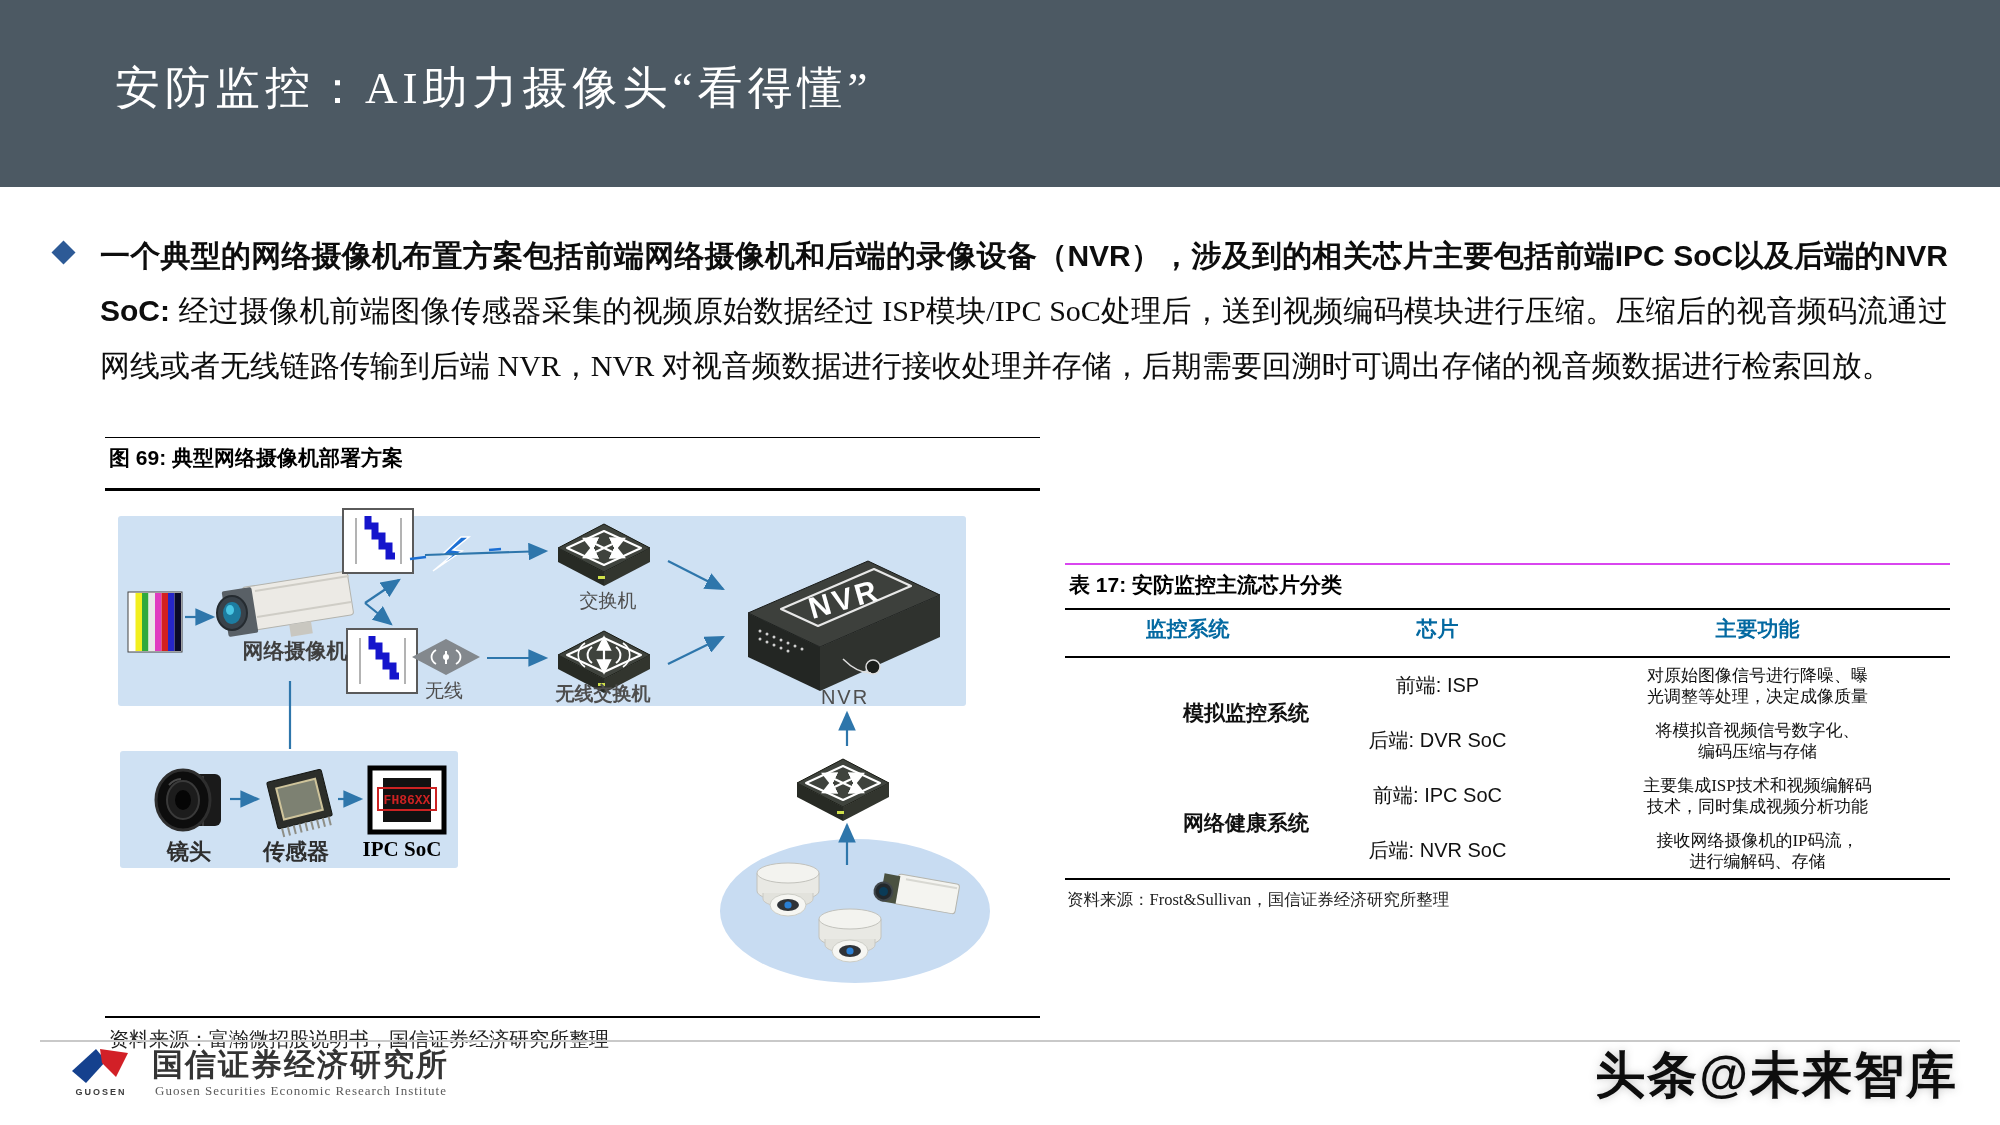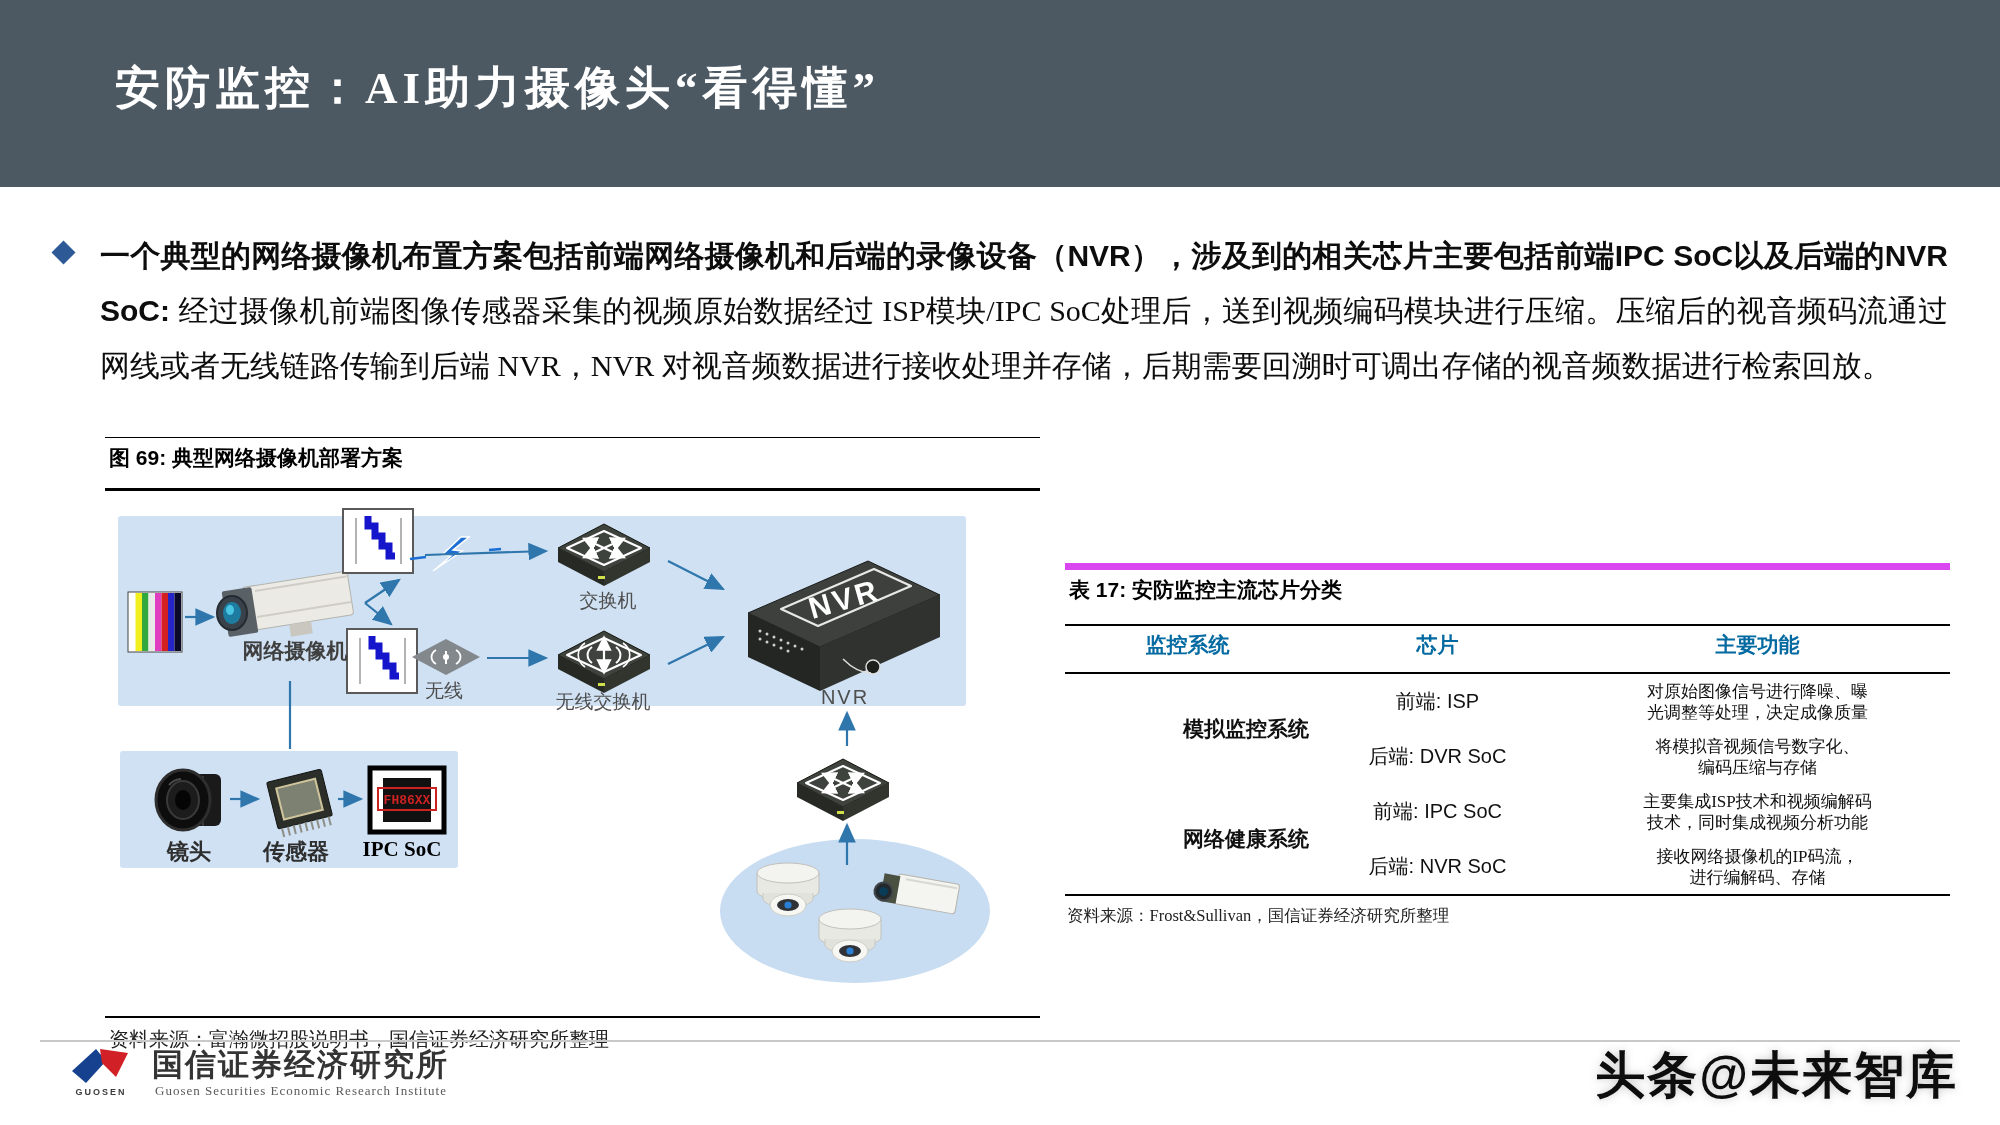--- a/index.html
+++ b/index.html
@@ -1,21 +1,21 @@
 <!DOCTYPE html>
 <html><head>
 <meta charset="utf-8">
 <style>
   html,body{margin:0;padding:0;background:#ffffff;}
   .slide{position:relative;width:2000px;height:1125px;background:#ffffff;overflow:hidden;
          font-family:"Liberation Sans",sans-serif;color:#111;}
 
   
   .titlebar{position:absolute;left:0;top:0;width:2000px;height:187px;background:#4c5963;}
-  .titlebar h1{position:absolute;left:115px;top:58px;margin:0;font-size:45px;font-weight:700;
+  .titlebar h1{position:absolute;left:115px;top:58px;margin:0;font-size:45px;font-weight:400;
                letter-spacing:5px;color:#ffffff;font-family:"Liberation Serif","DejaVu Serif",serif;}
 
   
   .bullet-block{position:absolute;left:52px;top:228px;width:1902px;}
   .diamond{position:absolute;left:3px;top:16px;width:17px;height:17px;background:#2d5a96;transform:rotate(45deg);}
   .bullet-text{margin:0 6px 0 48px;font-size:30px;line-height:55px;text-align:justify;color:#0d0d0d;}
   .bullet-text b{font-family:"Liberation Sans",sans-serif;}
   .bullet-text .rest{font-family:"Liberation Serif","DejaVu Serif",serif;}
 
   
@@ -25,21 +25,21 @@
   .fig-body{position:relative;height:525px;}
   .fig-body svg{position:absolute;left:0;top:0;}
   .dlabel{position:absolute;text-align:center;color:#4e4e4e;font-size:19px;
           font-family:"Liberation Serif","DejaVu Serif",serif;}
   .dlabel.dark{color:#2e2e2e;font-weight:bold;font-size:22px;}
   .fig-source{border-top:2px solid #000;font-size:20px;padding:8px 4px 0;color:#222;
               font-family:"Liberation Serif","DejaVu Serif",serif;}
 
   
   .tbl{position:absolute;left:1065px;top:563px;width:885px;}
-  .tbl-caption{border-top:7px solid #d946ef;font-weight:bold;font-size:21px;padding:6px 4px 20px;color:#000;}
+  .tbl-caption{border-top:2px solid #d946ef;font-weight:bold;font-size:21px;padding:6px 4px 9px;color:#000;}
   .tbl table{width:100%;border-collapse:collapse;border-top:2px solid #000;border-bottom:2px solid #000;}
   .tbl th{border-bottom:2px solid #000;font-size:21px;font-weight:bold;padding:5px 0 13px;text-align:center;color:#0369a1;}
   .tbl td{text-align:center;vertical-align:middle;height:53px;color:#111;}
   .tbl td.sys{font-size:21px;font-weight:bold;font-family:"Liberation Serif","DejaVu Serif",serif;text-align:right;}
   .tbl td.chip{font-size:20px;}
   .tbl td.func{font-size:17px;line-height:21px;white-space:pre-line;font-family:"Liberation Serif","DejaVu Serif",serif;}
   .tbl-source{font-size:16.5px;padding:9px 2px 0;color:#222;font-family:"Liberation Serif","DejaVu Serif",serif;}
 
   
   .footer-divider{position:absolute;left:40px;top:1040px;width:1920px;border-top:2px solid #c9c9c9;}
@@ -242,21 +242,21 @@
           <line x1="125" y1="308" x2="153" y2="308" marker-end="url(#mb)"></line>
           <line x1="233" y1="308" x2="256" y2="308" marker-end="url(#mb)"></line>
           <line x1="742" y1="255" x2="742" y2="222" marker-end="url(#mb)"></line>
           <line x1="742" y1="374" x2="742" y2="334" marker-end="url(#mb)"></line>
         </g>
       </svg>
 
       <div class="dlabel" style="left:128px;top:146px;width:124px;font-size:21px;color:#3f3f3f;font-weight:bold;">网络摄像机</div>
       <div class="dlabel" style="left:445px;top:97px;width:116px;">交换机</div>
       <div class="dlabel" style="left:309px;top:187px;width:60px;">无线</div>
-      <div class="dlabel" style="left:432px;top:198px;width:132px;">无线交换机</div>
+      <div class="dlabel" style="left:432px;top:190px;width:132px;font-weight:bold;">无线交换机</div>
       <div class="dlabel" style="left:690px;top:195px;width:100px;font-family:'Liberation Sans',sans-serif;letter-spacing:2px;font-size:20px;">NVR</div>
       <div class="dlabel dark" style="left:47px;top:346px;width:74px;">镜头</div>
       <div class="dlabel dark" style="left:151px;top:346px;width:80px;">传感器</div>
       <div class="dlabel dark" style="left:252px;top:346px;width:90px;font-size:21px;color:#000;">IPC SoC</div>
     </div>
     <div class="fig-source">资料来源：富瀚微招股说明书，国信证券经济研究所整理</div>
   </div>
 
   <div class="tbl">
     <div class="tbl-caption">表 17: 安防监控主流芯片分类</div>

